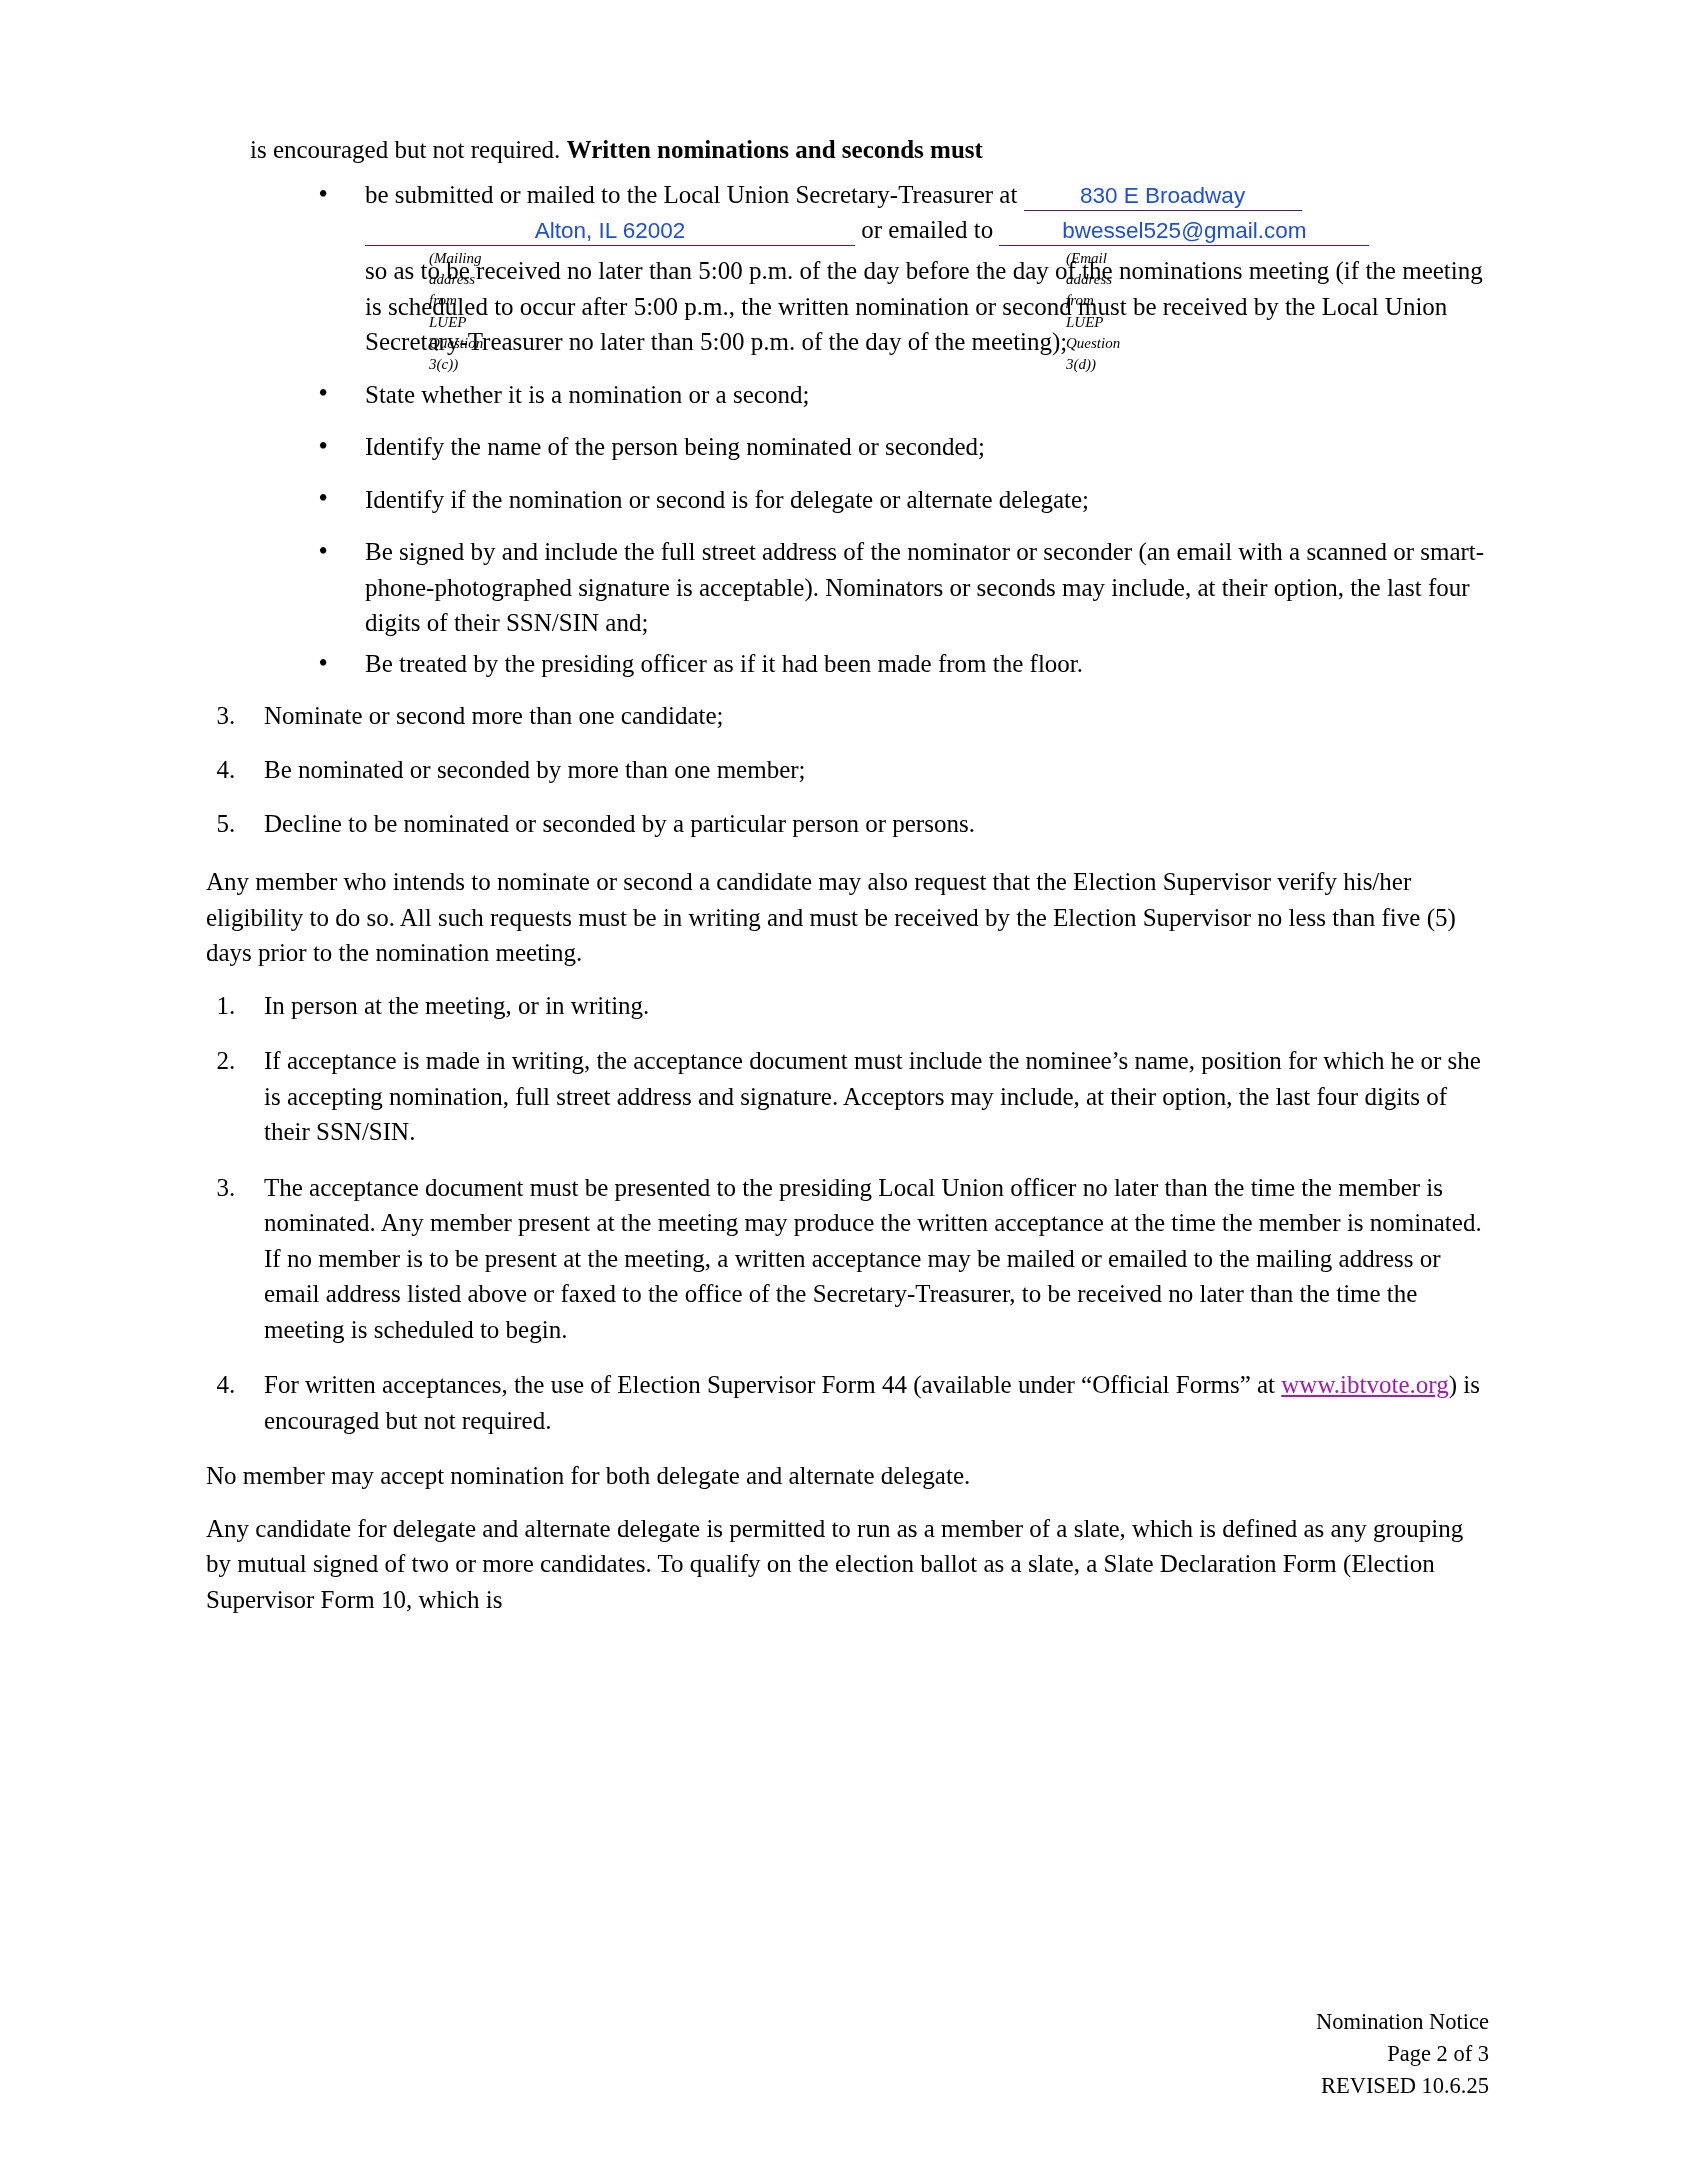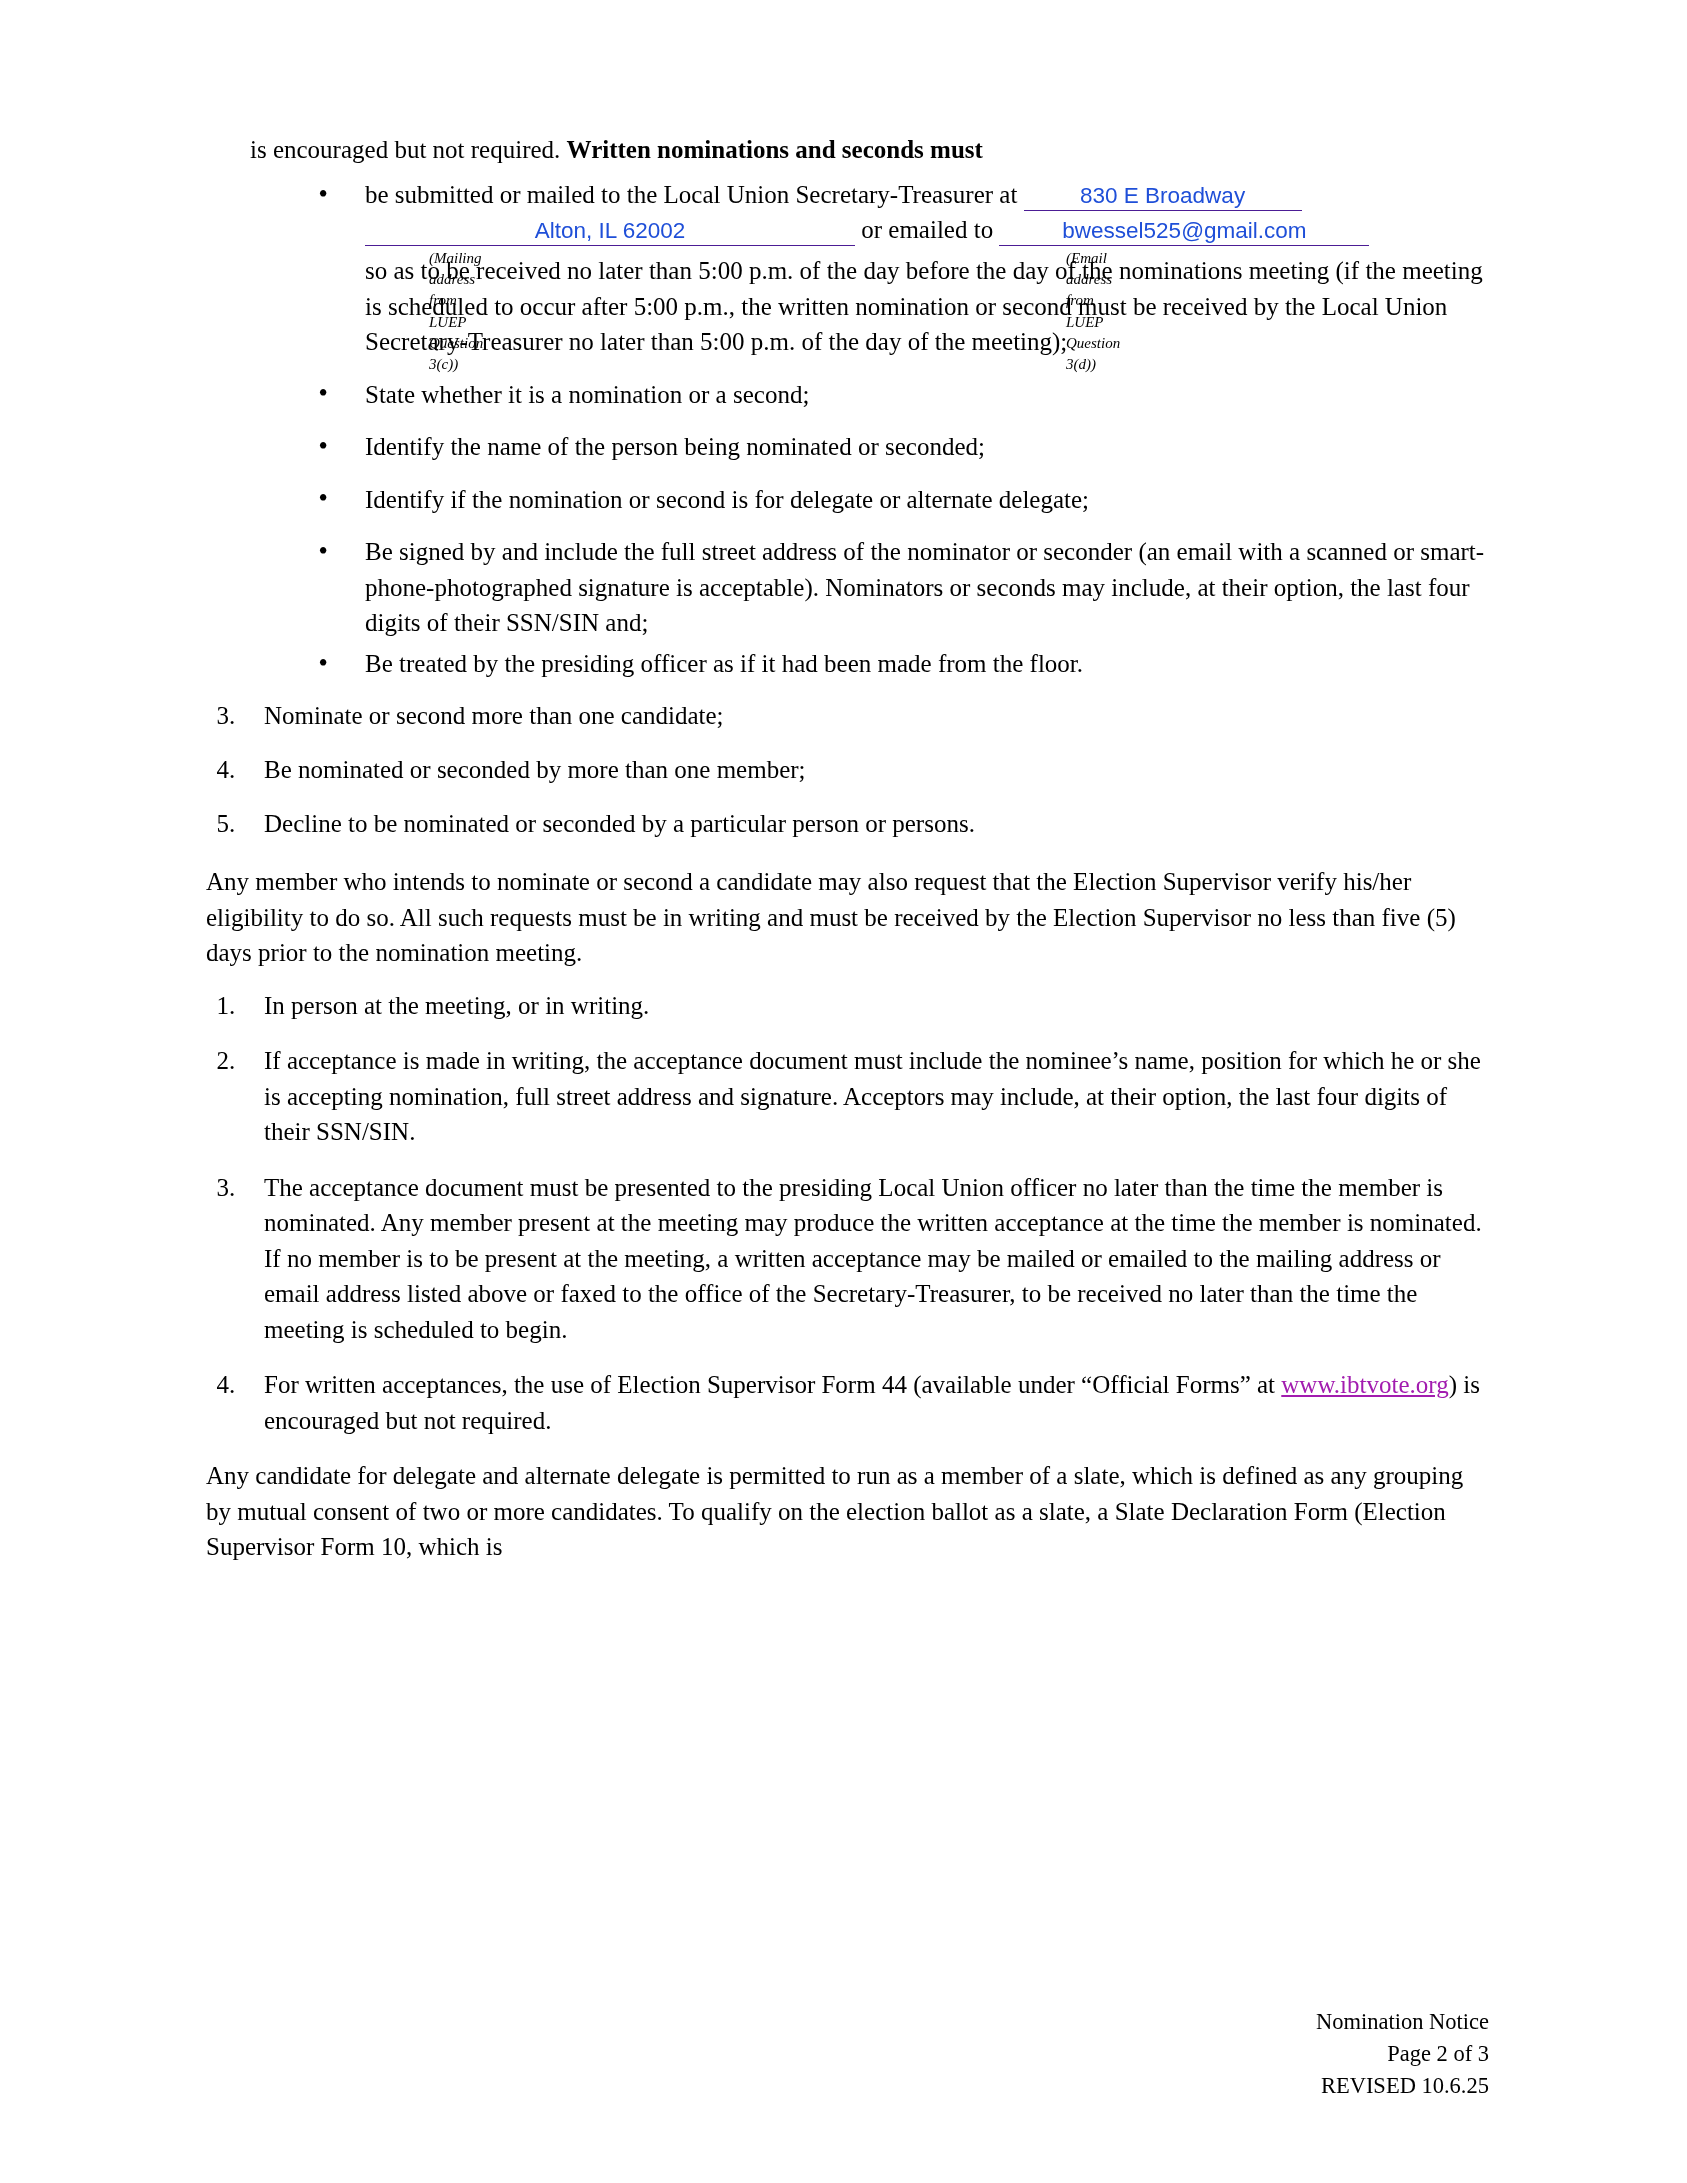--- a/index.html
+++ b/index.html
@@ -228,22 +228,23 @@
       <li>
         <span class="num">3.</span>
         <span>The acceptance document must be presented to the presiding Local Union officer no later than the time the member is nominated. Any member present at the meeting may produce the written acceptance at the time the member is nominated. If no member is to be present at the meeting, a written acceptance may be mailed or emailed to the mailing address or email address listed above or faxed to the office of the Secretary-Treasurer, to be received no later than the time the meeting is scheduled to begin.</span>
       </li>
       <li>
         <span class="num">4.</span>
         <span>For written acceptances, the use of Election Supervisor Form 44 (available under “Official Forms” at </span><a class="link" href="#">www.ibtvote.org</a><span>) is encouraged but not required.</span>
       </li>
     </ol>
 
-
-    <p class="para">Any candidate for delegate and alternate delegate is permitted to run as a member of a slate, which is defined as any grouping by mutual consent of two or more candidates. To qualify on the election ballot as a slate, a Slate Declaration Form (Election Supervisor Form 10, which is</p>
+    <p class="para">No member may accept nomination for both delegate and alternate delegate.</p>
+
+    <p class="para">Any candidate for delegate and alternate delegate is permitted to run as a member of a slate, which is defined as any grouping by mutual signed of two or more candidates. To qualify on the election ballot as a slate, a Slate Declaration Form (Election Supervisor Form 10, which is</p>
 
   </div>
 
   <div class="footer">
     <div>Nomination Notice</div>
     <div>Page 2 of  3</div>
     <div>REVISED 10.6.25</div>
   </div>
 </div>
 

